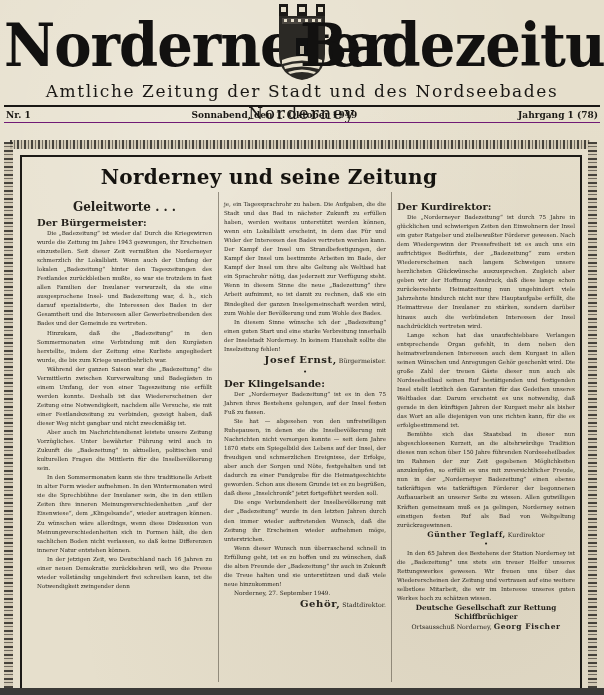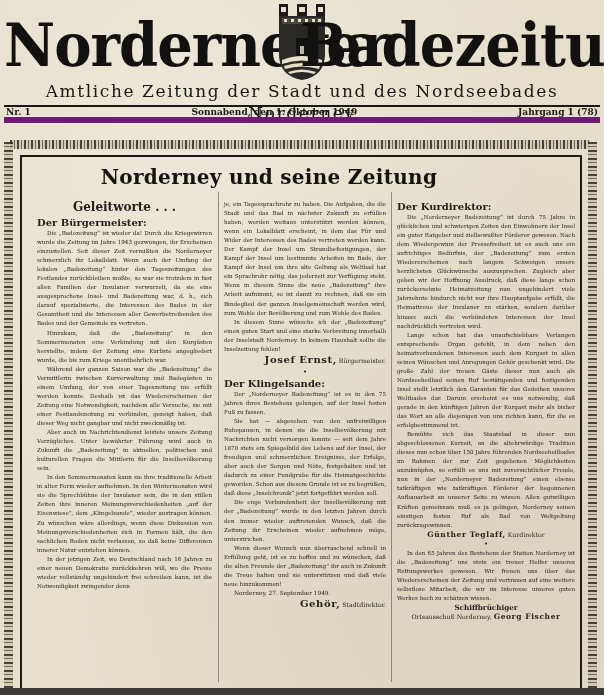--- a/index.html
+++ b/index.html
@@ -30,21 +30,21 @@
   .crest {
     position:absolute; left:276px; top:2px; width:52px; height:80px;
   }
   .subtitle {
     position:absolute; left:0; top:80px; width:604px;
     text-align:center; font-family:"DejaVu Serif", serif;
     font-size:17px; letter-spacing:1.6px; color:#1a1815; line-height:22px;
   }
   .issue-line {
     position:absolute; left:4px; top:105px; width:596px; height:18px;
-    border-top:2px solid #1a1815; border-bottom:6px solid #701a75;
+    border-top:2px solid #1a1815; border-bottom:1px solid #701a75;
     font-family:"DejaVu Serif", serif; font-weight:bold; font-size:9px;
     display:flex; justify-content:space-between; align-items:center;
     padding:0 2px; box-sizing:border-box;
   }
   .frame-top {
     position:absolute; left:10px; top:140px; width:580px; height:9px;
     background: repeating-linear-gradient(90deg, #2a2722 0 2px, #cfc6b1 2px 4px, #5a544a 4px 5px, #cfc6b1 5px 7px);
     opacity:0.85;
   }
   .frame-left {
@@ -182,20 +182,21 @@
   <div class="section-head">Der Kurdirektor:</div>
   <p>Die „Norderneyer Badezeitung“ ist durch 75 Jahre in glücklichen und schwierigen Zeiten den Einwohnern der Insel ein guter Ratgeber und zielbewußter Förderer gewesen. Nach dem Wiedergewinn der Pressefreiheit ist es auch uns ein aufrichtiges Bedürfnis, der „Badezeitung“ zum ersten Wiedererscheinen nach langem Schweigen unsere herzlichsten Glückwünsche auszusprechen. Zugleich aber geben wir der Hoffnung Ausdruck, daß diese lange schon zurückersehnte Heimatzeitung nun ungehindert viele Jahrzehnte hindurch nicht nur ihre Hauptaufgabe erfüllt, die Heimattreue der Insulaner zu stärken, sondern darüber hinaus auch die verbündeten Interessen der Insel nachdrücklich vertreten wird.</p>
   <p>Lange schon hat das unaufschiebbare Verlangen entsprechende Organ gefehlt, in dem neben den heimatverbundenen Interessen auch dem Kurgast in allen seinen Wünschen und Anregungen Gehör geschenkt wird. Die große Zahl der treuen Gäste dieser nun auch als Nordseeheilbad seinen Ruf bestätigenden und festigenden Insel stellt letztlich den Garanten für das Gedeihen unseres Weltbades dar. Darum erscheint es uns notwendig, daß gerade in den künftigen Jahren der Kurgast mehr als bisher das Wort an alle diejenigen von uns richten kann, für die es erfolgbestimmend ist.</p>
   <p>Bemühte sich das Staatsbad in dieser nun abgeschlossenen Kurzeit, an die altehrwürdige Tradition dieses nun schon über 150 Jahre führenden Nordseeheilbades im Rahmen der zur Zeit gegebenen Möglichkeiten anzuknüpfen, so erfüllt es uns mit zuversichtlicher Freude, nun in der „Norderneyer Badezeitung“ einen ebenso tatkräftigen wie tatkräftigen Förderer der begonnenen Aufbauarbeit an unserer Seite zu wissen. Allen gutwilligen Kräften gemeinsam muß es ja gelingen, Norderney seinen einstigen festen Ruf als Bad von Weltgeltung zurückzugewinnen.</p>
   <div class="sign-center">
     <b>Günther Teglaff,</b>
     <span>Kurdirektor</span>
   </div>
   <div class="dot">•</div>
   <p>In den 65 Jahren des Bestehens der Station Norderney ist die „Badezeitung“ uns stets ein treuer Helfer unseres Rettungswerkes gewesen. Wir freuen uns über das Wiedererscheinen der Zeitung und vertrauen auf eine weitere selbstlose Mitarbeit, die wir im Interesse unseres guten Werkes hoch zu schätzen wissen.</p>
+  <div class="org">Deutsche Gesellschaft zur Rettung</div>
   <div class="org">Schiffbrüchiger</div>
   <div class="sign-center">
     <span>Ortsausschuß Norderney,</span>
     <b>Georg Fischer</b>
   </div>
 </div>
 
 <div class="bottom-rule"></div>
 
 </body></html>

